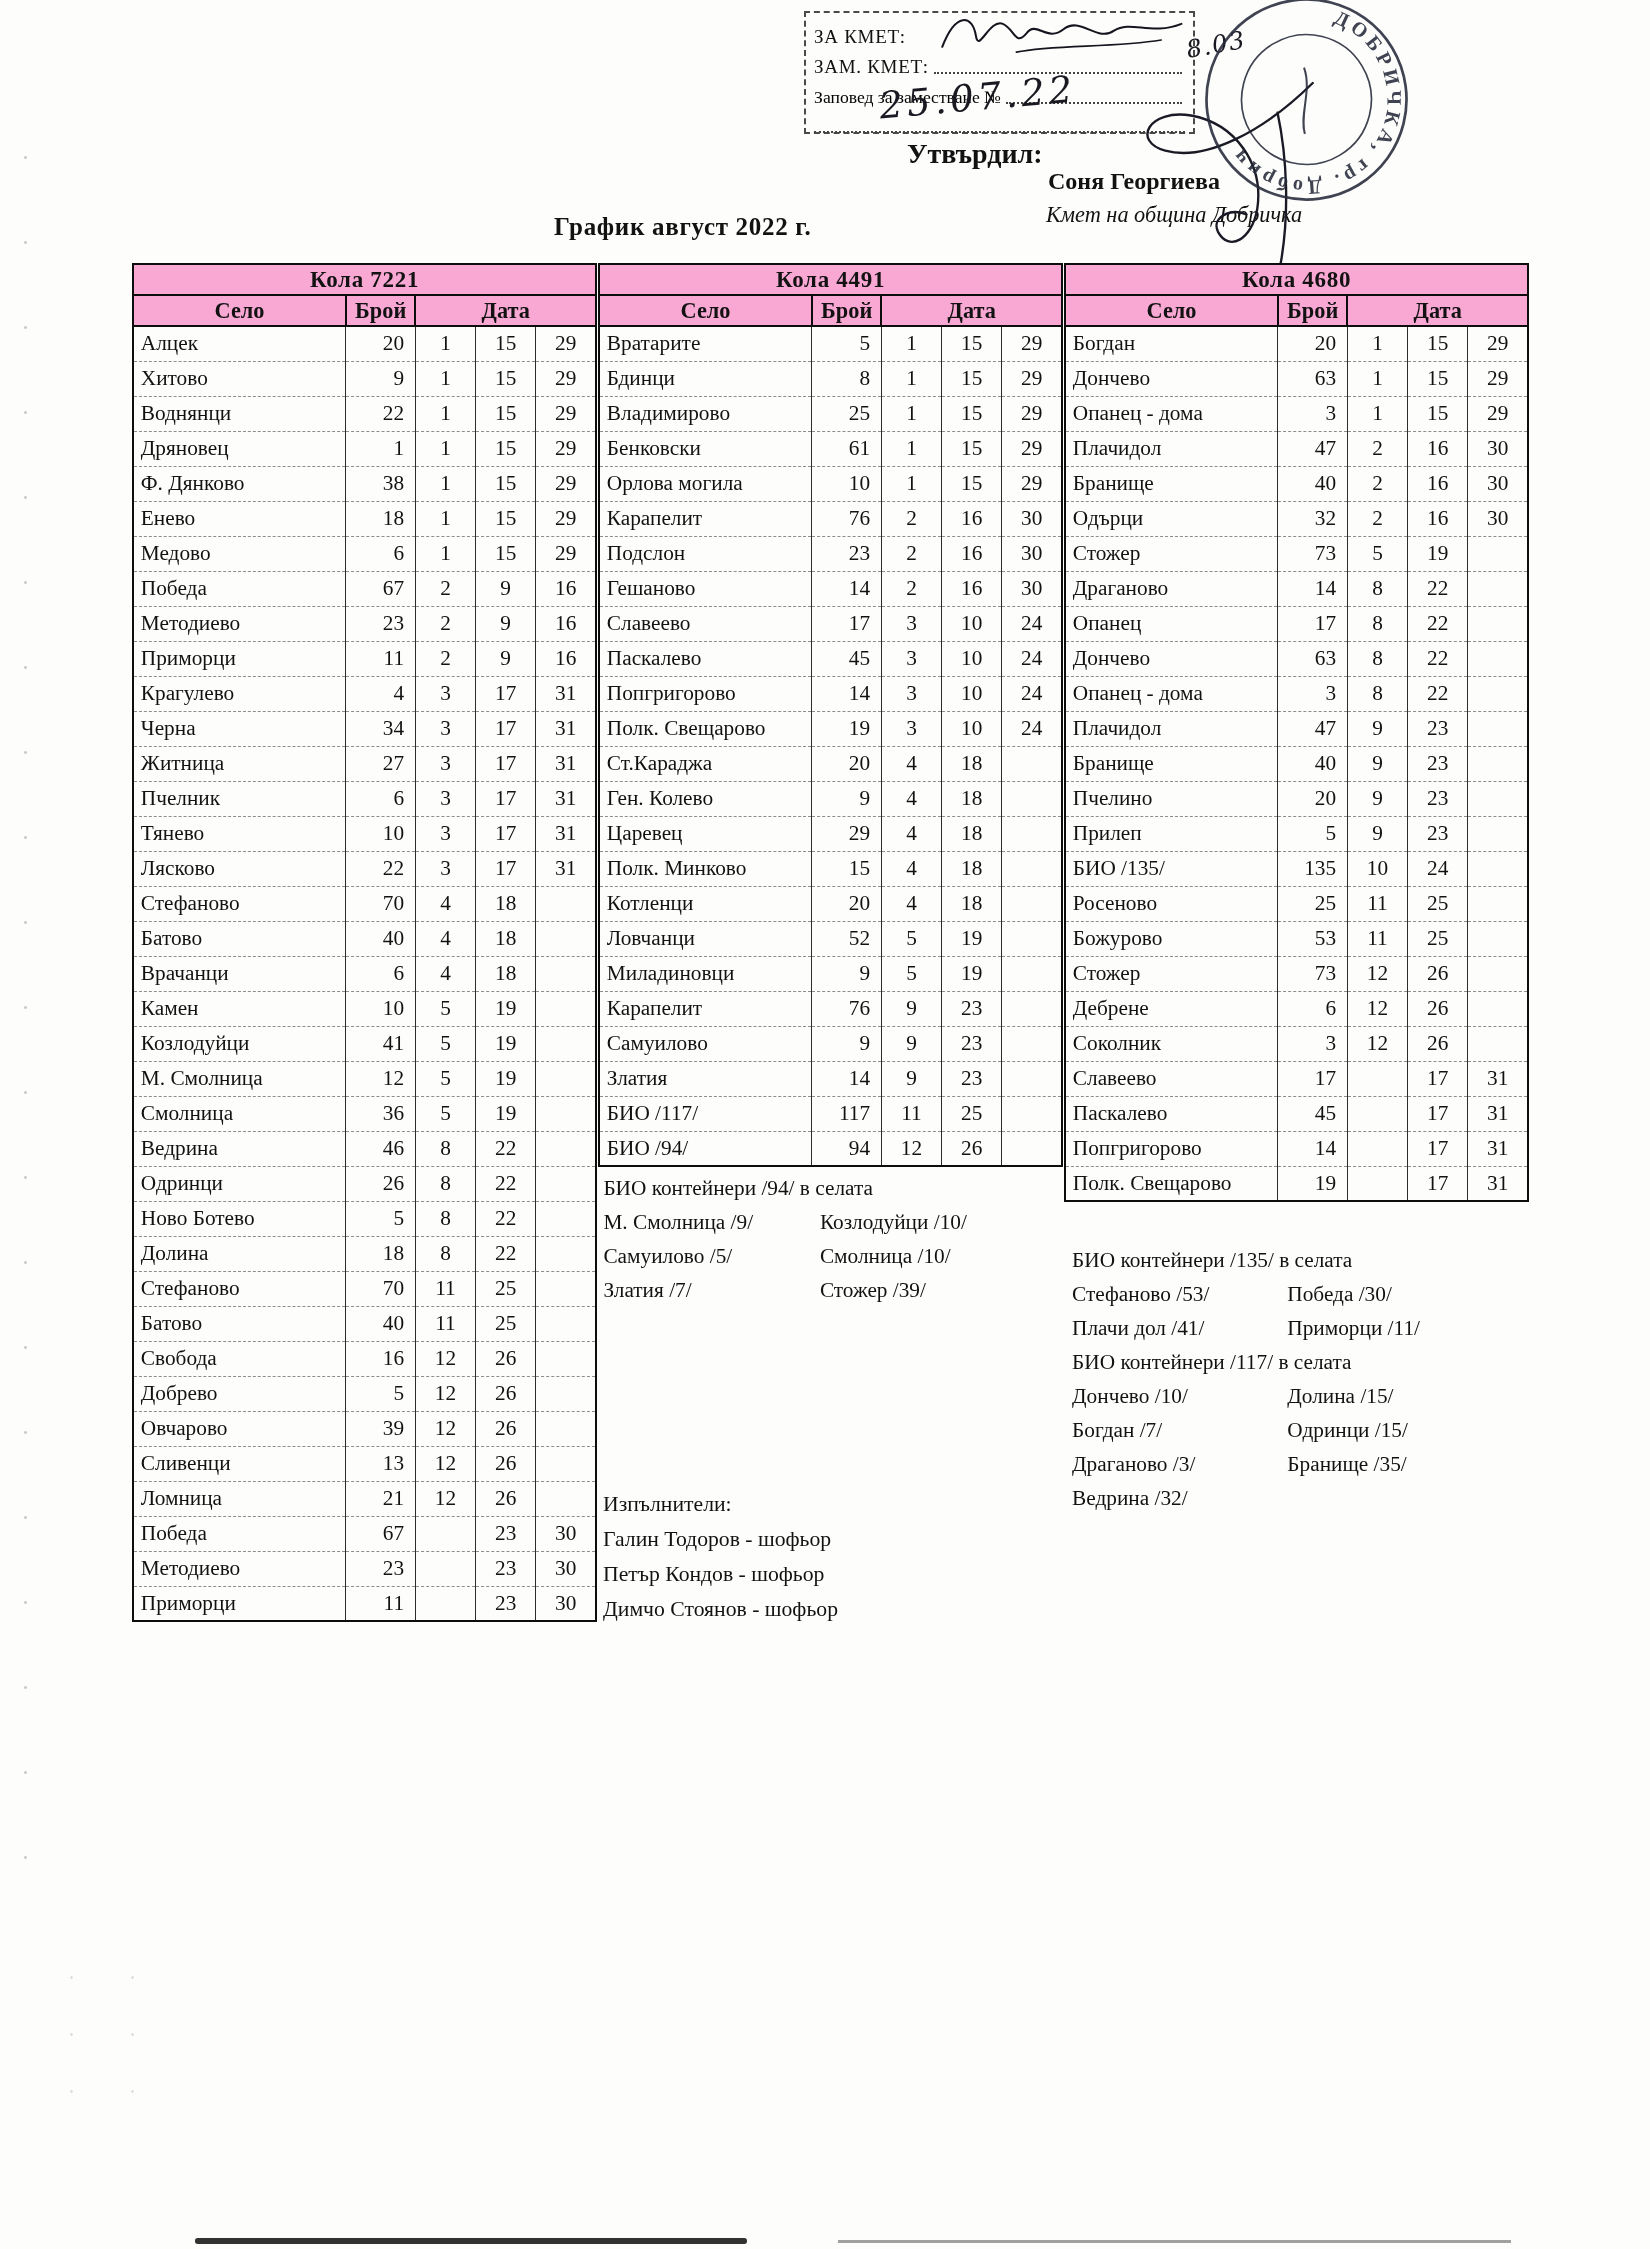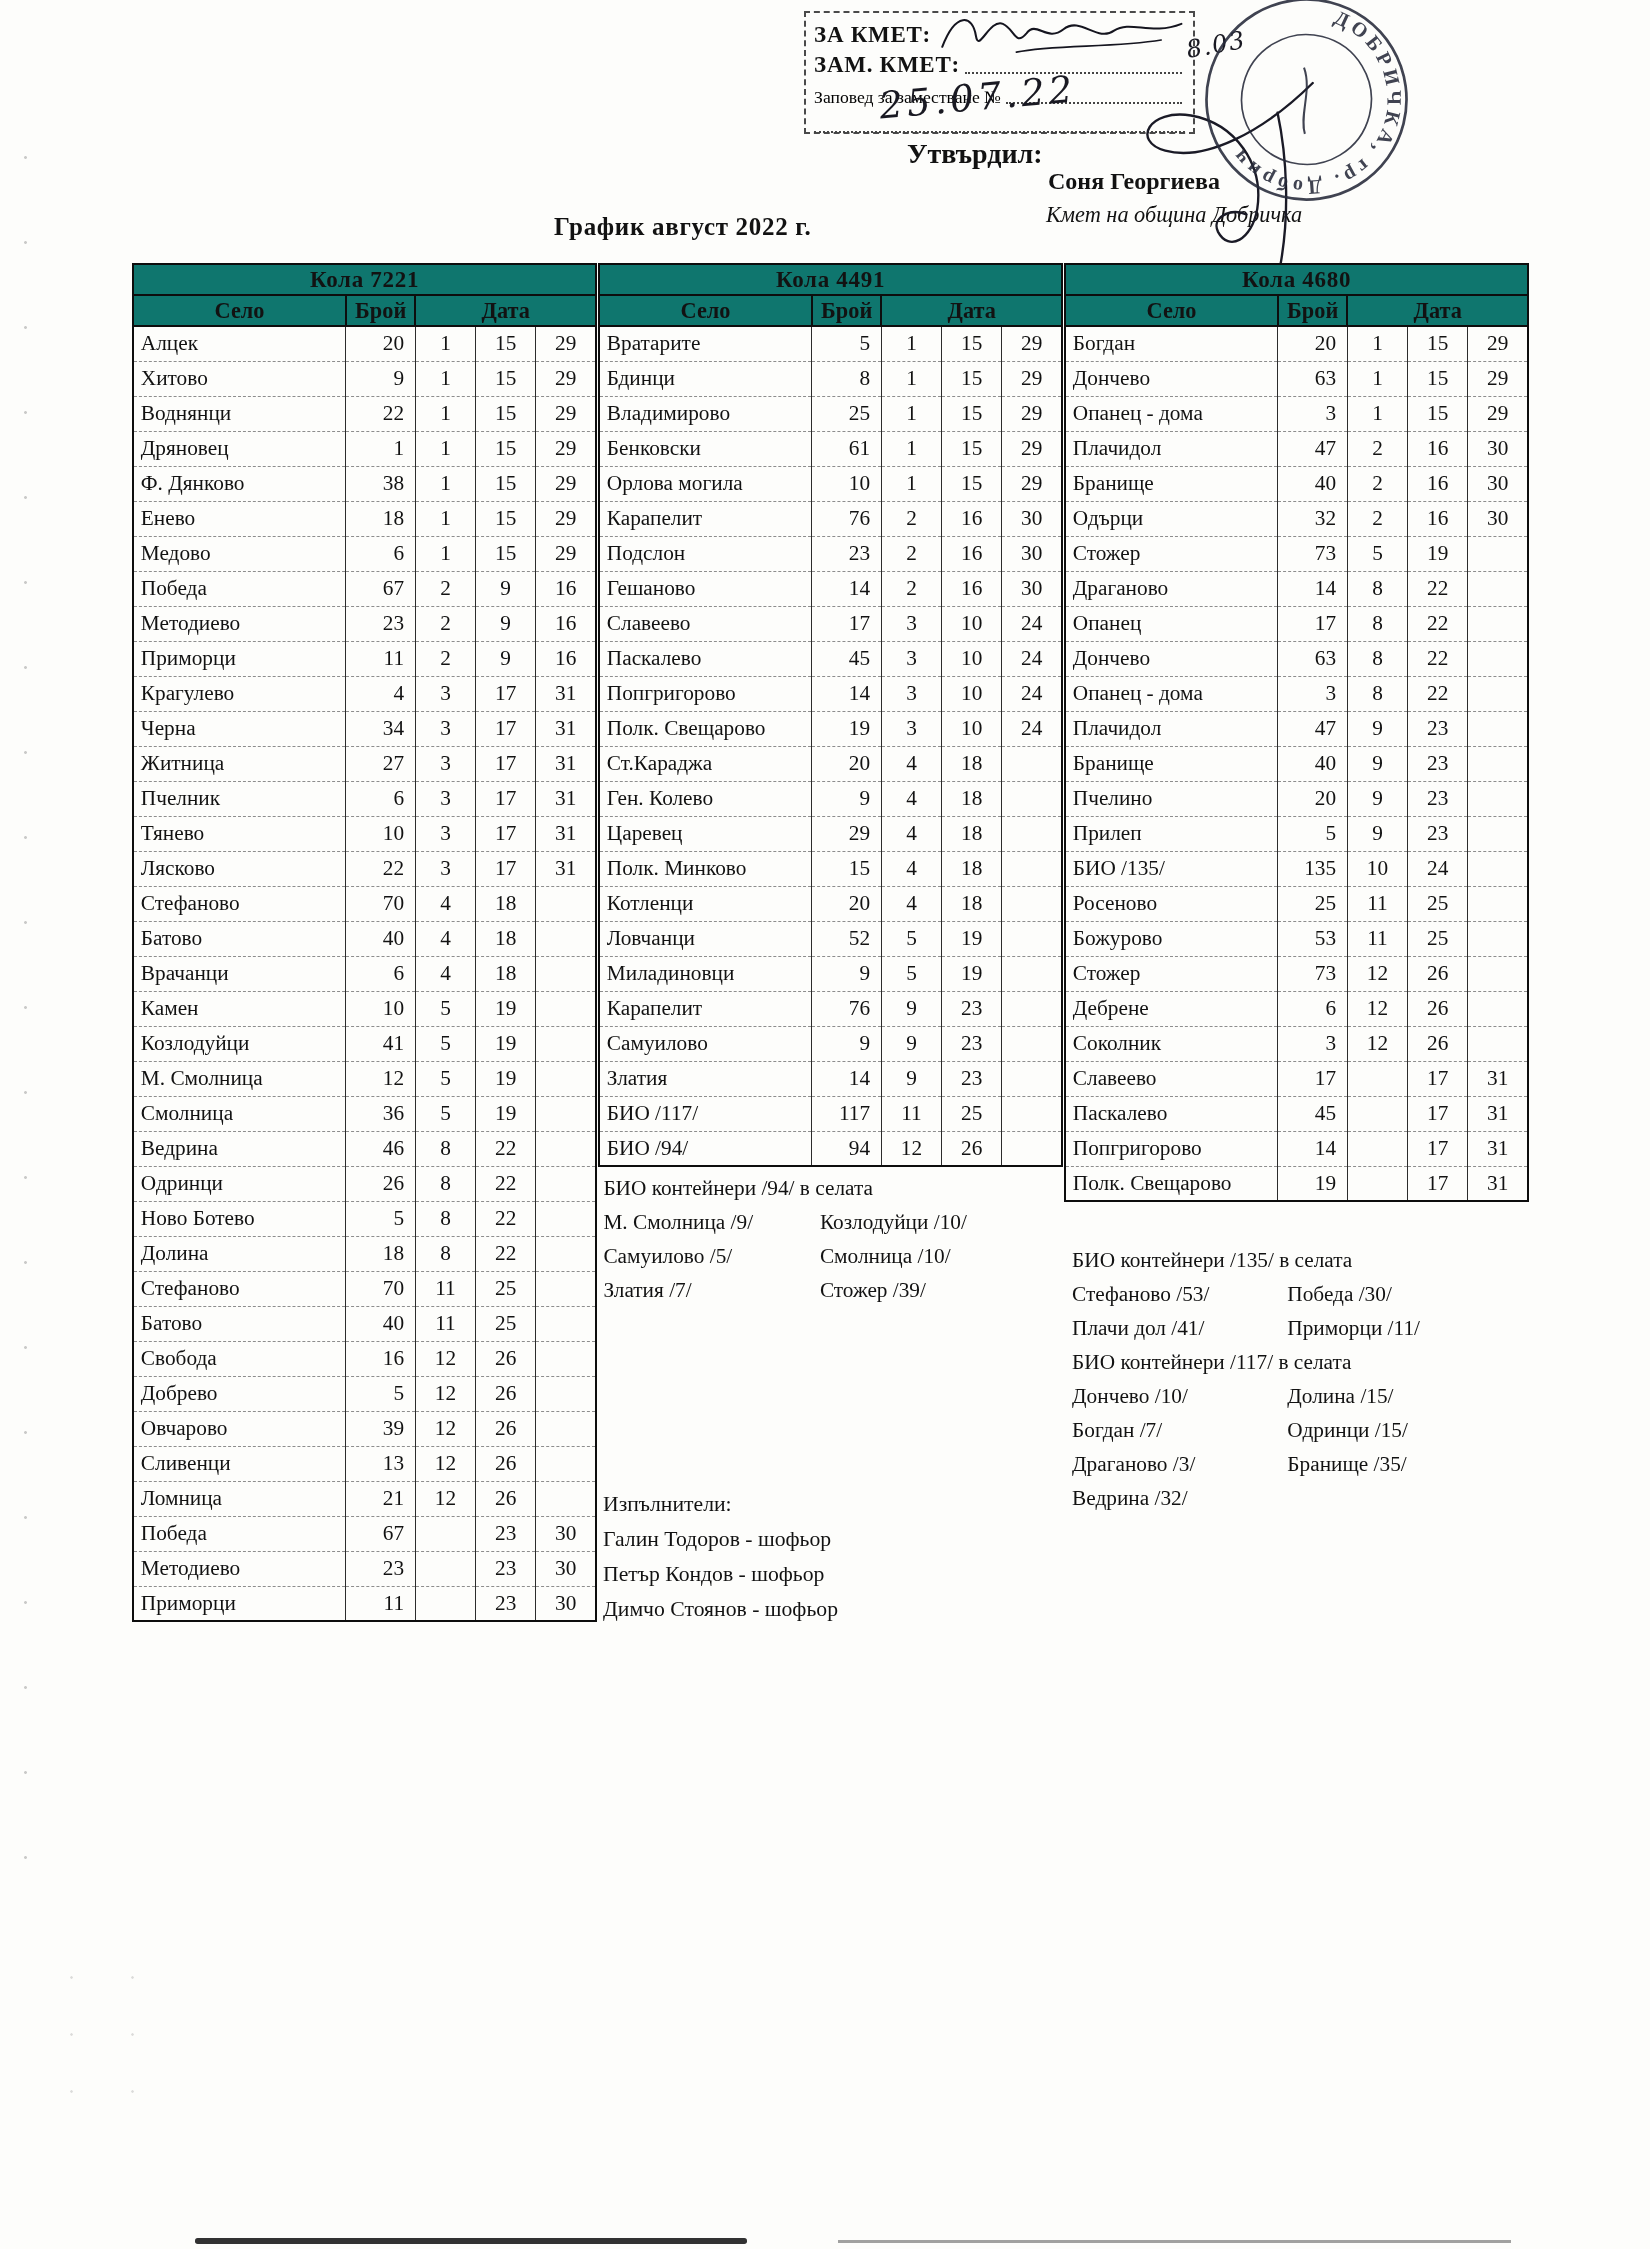--- a/index.html
+++ b/index.html
@@ -13,21 +13,21 @@
   }
 
   
   .stamp-box {
     position: absolute; left: 804px; top: 10.8px;
     width: 391px; height: 123px;
     border: 2px dashed #4a4a4a;
     padding: 5.4px 8.1px;
   }
   .sb-row { display: flex; align-items: flex-end; height: 30px; }
-  .sb-label-big { font-size: 23px; font-weight: bold; letter-spacing: 0.7px; }
+  .sb-label-big { font-size: 19px; font-weight: normal; letter-spacing: 0.7px; }
   .sb-label-small { font-size: 17.6px; color: #000000; }
   .dots { flex: 1; border-bottom: 2px dotted #444; margin: 0 2.7px 4.1px 5.4px; height: 20.3px; }
   .dots-full { border-bottom: 2px dotted #444; height: 24.4px; }
 
   .hw {
     position: absolute;
     font-family: "DejaVu Serif", serif;
     font-style: italic;
     color: #191922;
   }
@@ -54,21 +54,21 @@
   .tables-area {
     position: absolute; left: 132px; top: 263px;
     width: 1398px;
     display: flex; align-items: flex-start;
   }
   .group-col { width: 466px; }
   table.sched { border-collapse: collapse; width: 465px; table-layout: fixed; border: 2.7px solid #0d0d0d; }
   .sched th {
     border: 2px solid #0d0d0d;
     font-weight: bold; text-align: center;
-    background: #0f766e;
+    background: #f9a8d4;
   }
   .sched th.group-title { font-size: 23px; height: 31px; letter-spacing: 0.7px; }
   .sched th.col-head    { font-size: 22.3px; height: 31px; }
   .sched td {
     height: 35px; font-size: 21.3px;
     padding: 0 4.1px;
     border-left: 1.4px solid #2c2c2c; border-right: 1.4px solid #2c2c2c;
     border-top: 0.7px dashed #8d8d8d; border-bottom: 0.7px dashed #8d8d8d;
     white-space: nowrap; overflow: hidden;
   }

